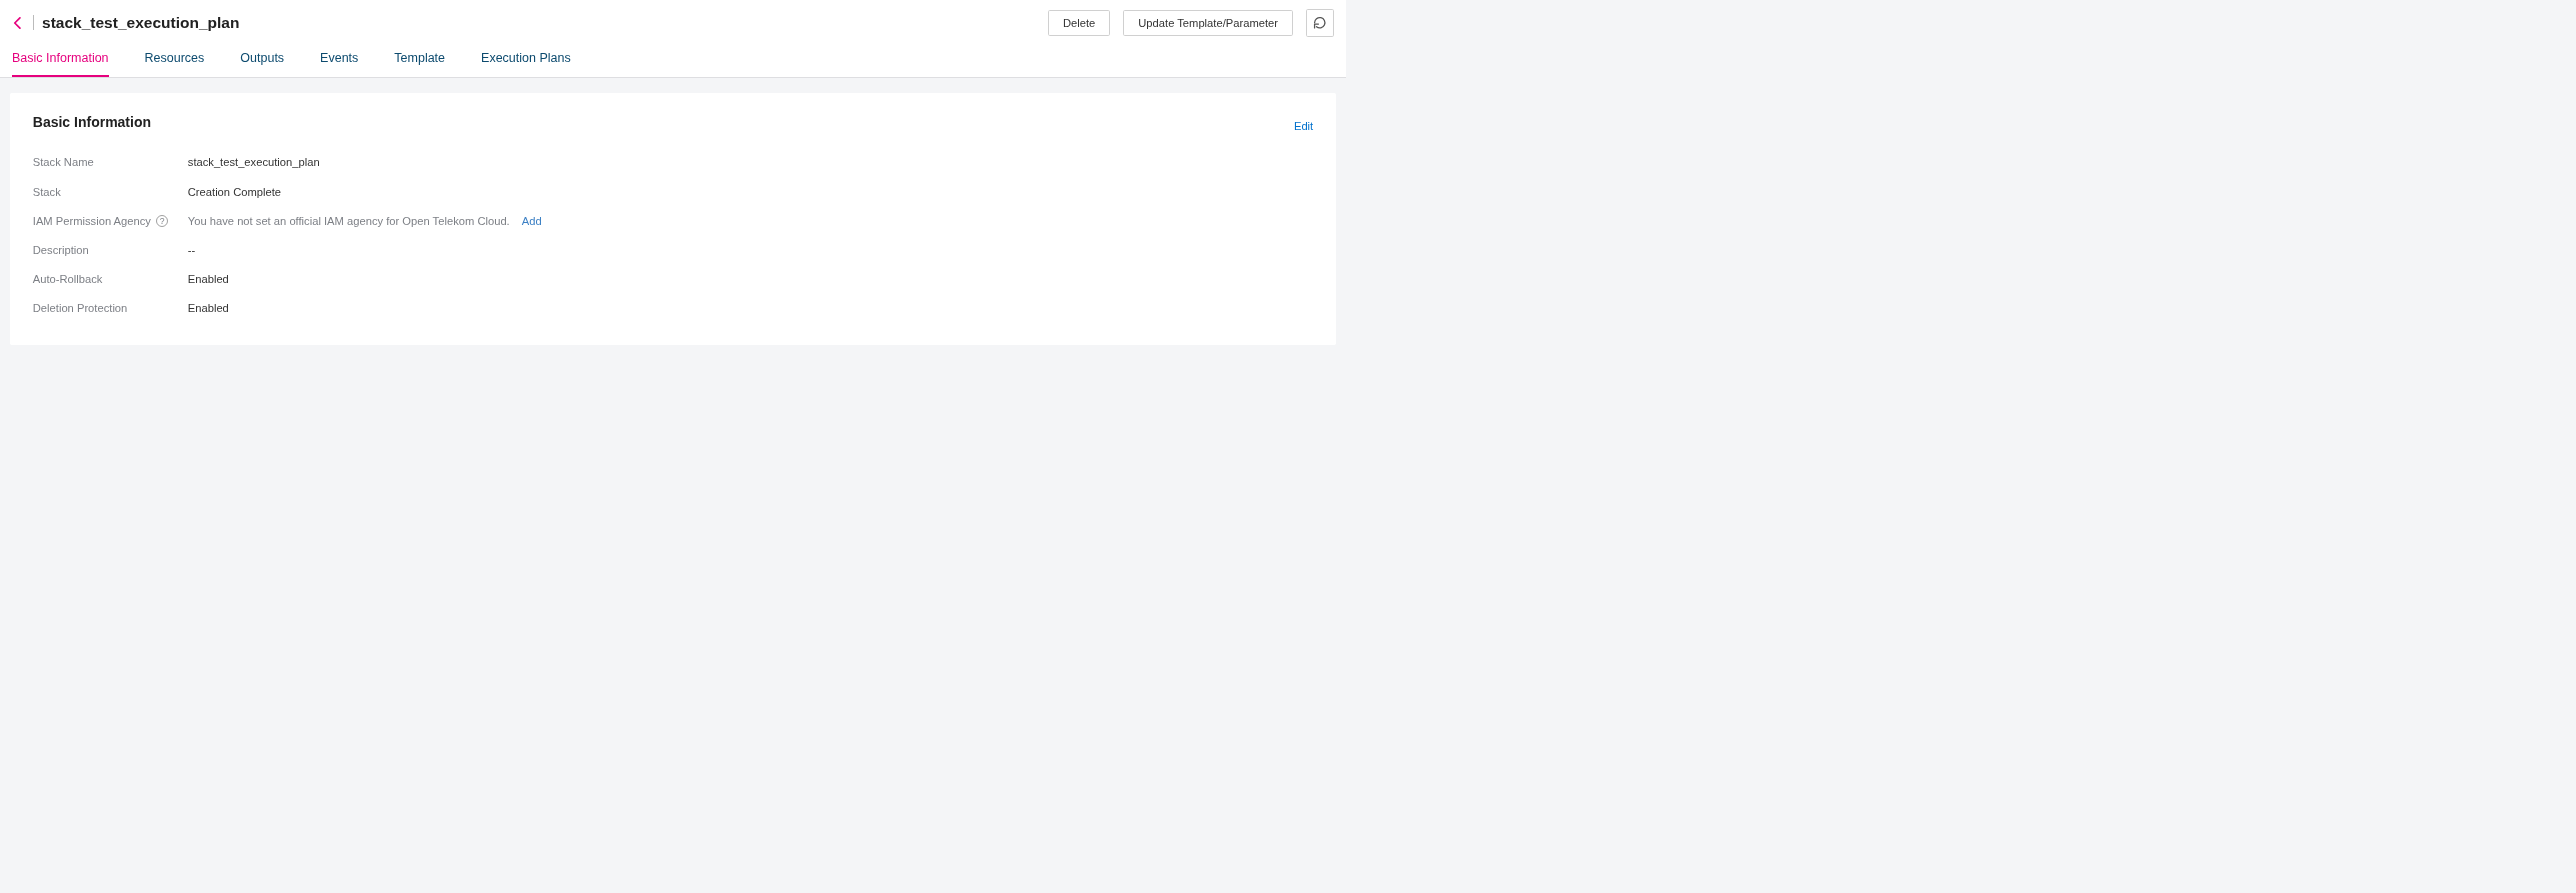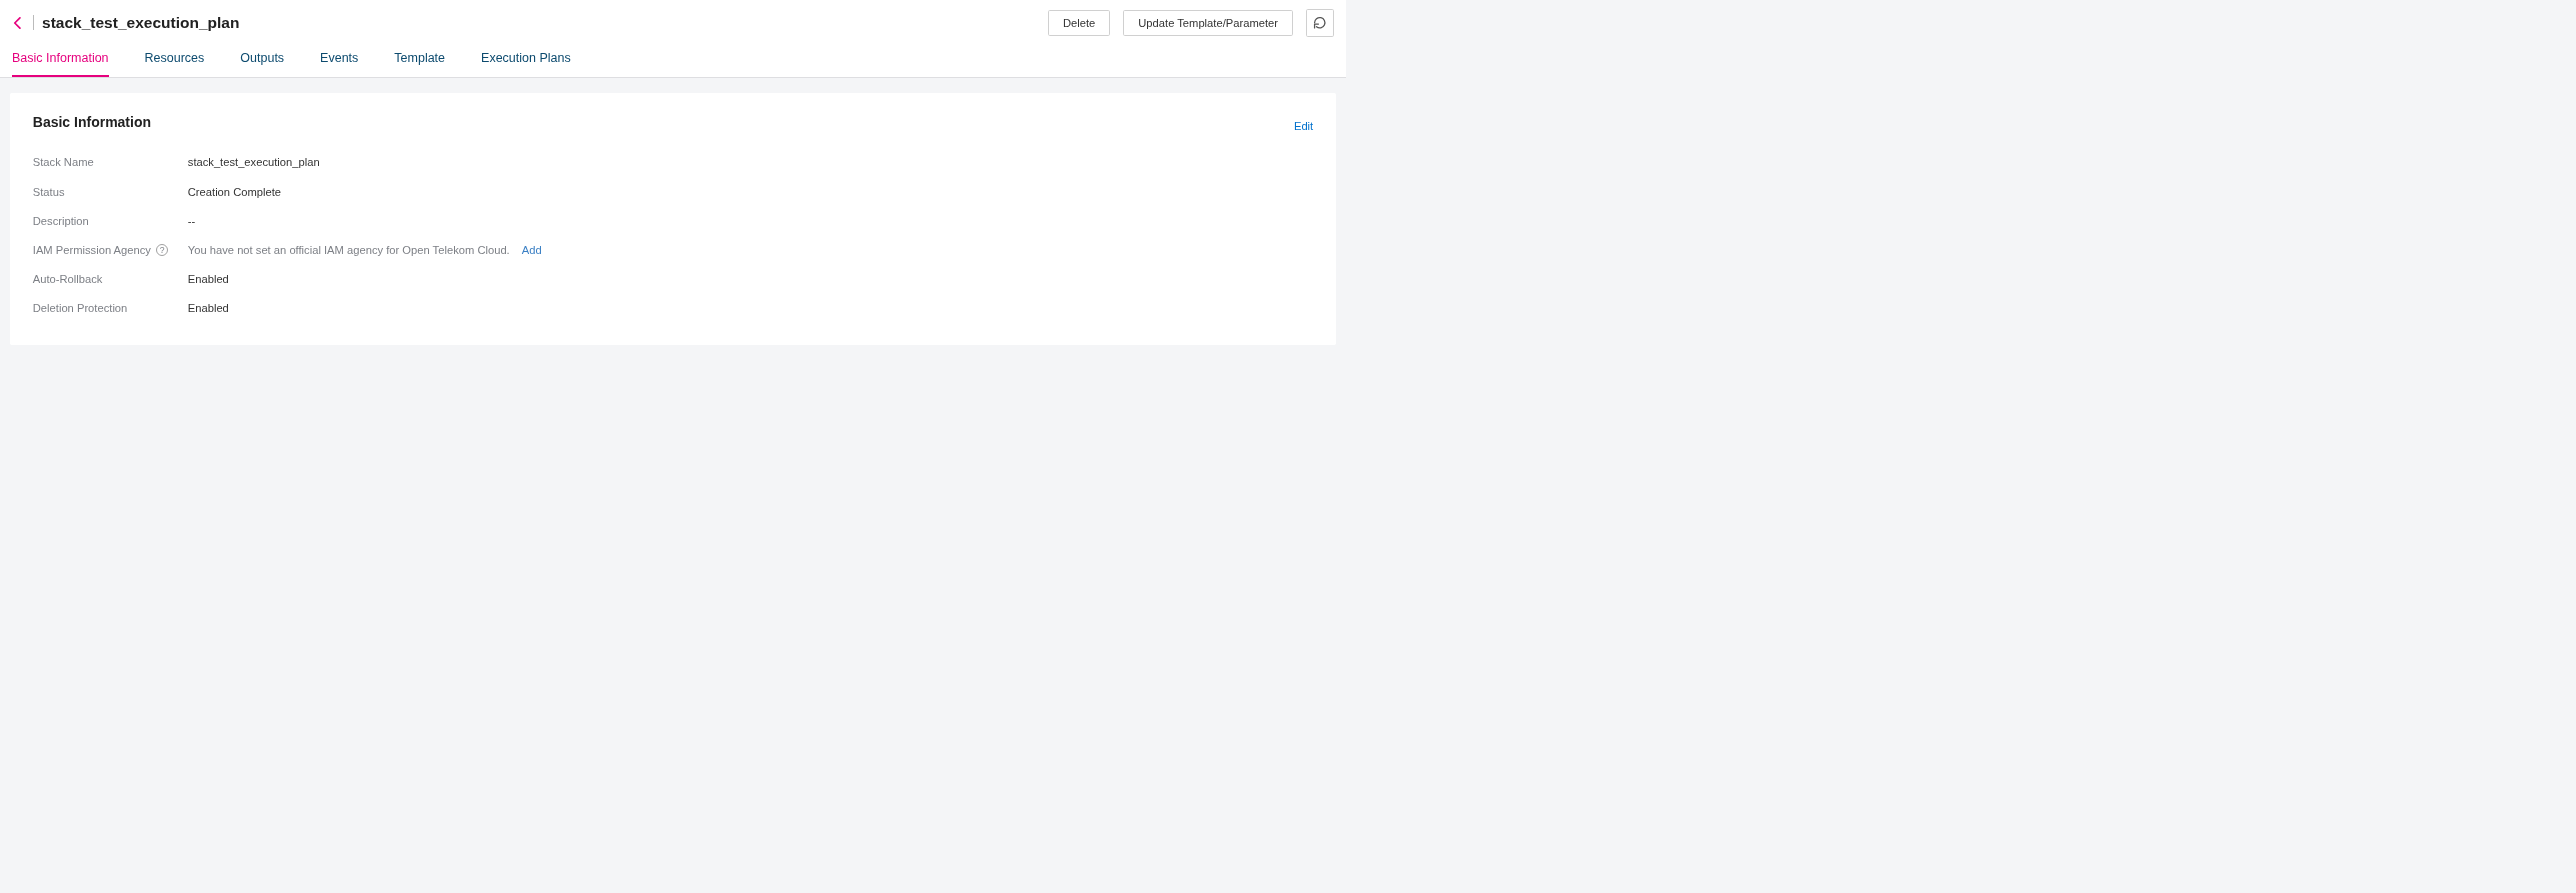--- a/index.html
+++ b/index.html
@@ -189,41 +189,41 @@
         <span class="edit-link">Edit</span>
       </div>
 
       <div class="row">
         <span class="label">Stack Name</span>
         <span class="value">stack_test_execution_plan</span>
       </div>
 
 
       <div class="row">
-        <span class="label">Status</span>
+        <span class="label">Stack</span>
         <span class="value status-green">Creation Complete</span>
-      </div>
-
-      <div class="row">
-        <span class="label">Description</span>
-        <span class="value">--</span>
       </div>
 
       <div class="row">
         <span class="label">
           <span>IAM Permission Agency</span>
           <span class="help-icon">?</span>
         </span>
         <span class="value">
           <span style="color:#7c7f85">You have not set an official IAM agency for Open Telekom Cloud.</span>
           <span class="link-blue">Add</span>
         </span>
       </div>
 
       <div class="row">
+        <span class="label">Description</span>
+        <span class="value">--</span>
+      </div>
+
+      <div class="row">
         <span class="label">Auto-Rollback</span>
         <span class="value">Enabled</span>
       </div>
 
       <div class="row">
         <span class="label">Deletion Protection</span>
         <span class="value">Enabled</span>
       </div>
 
 

